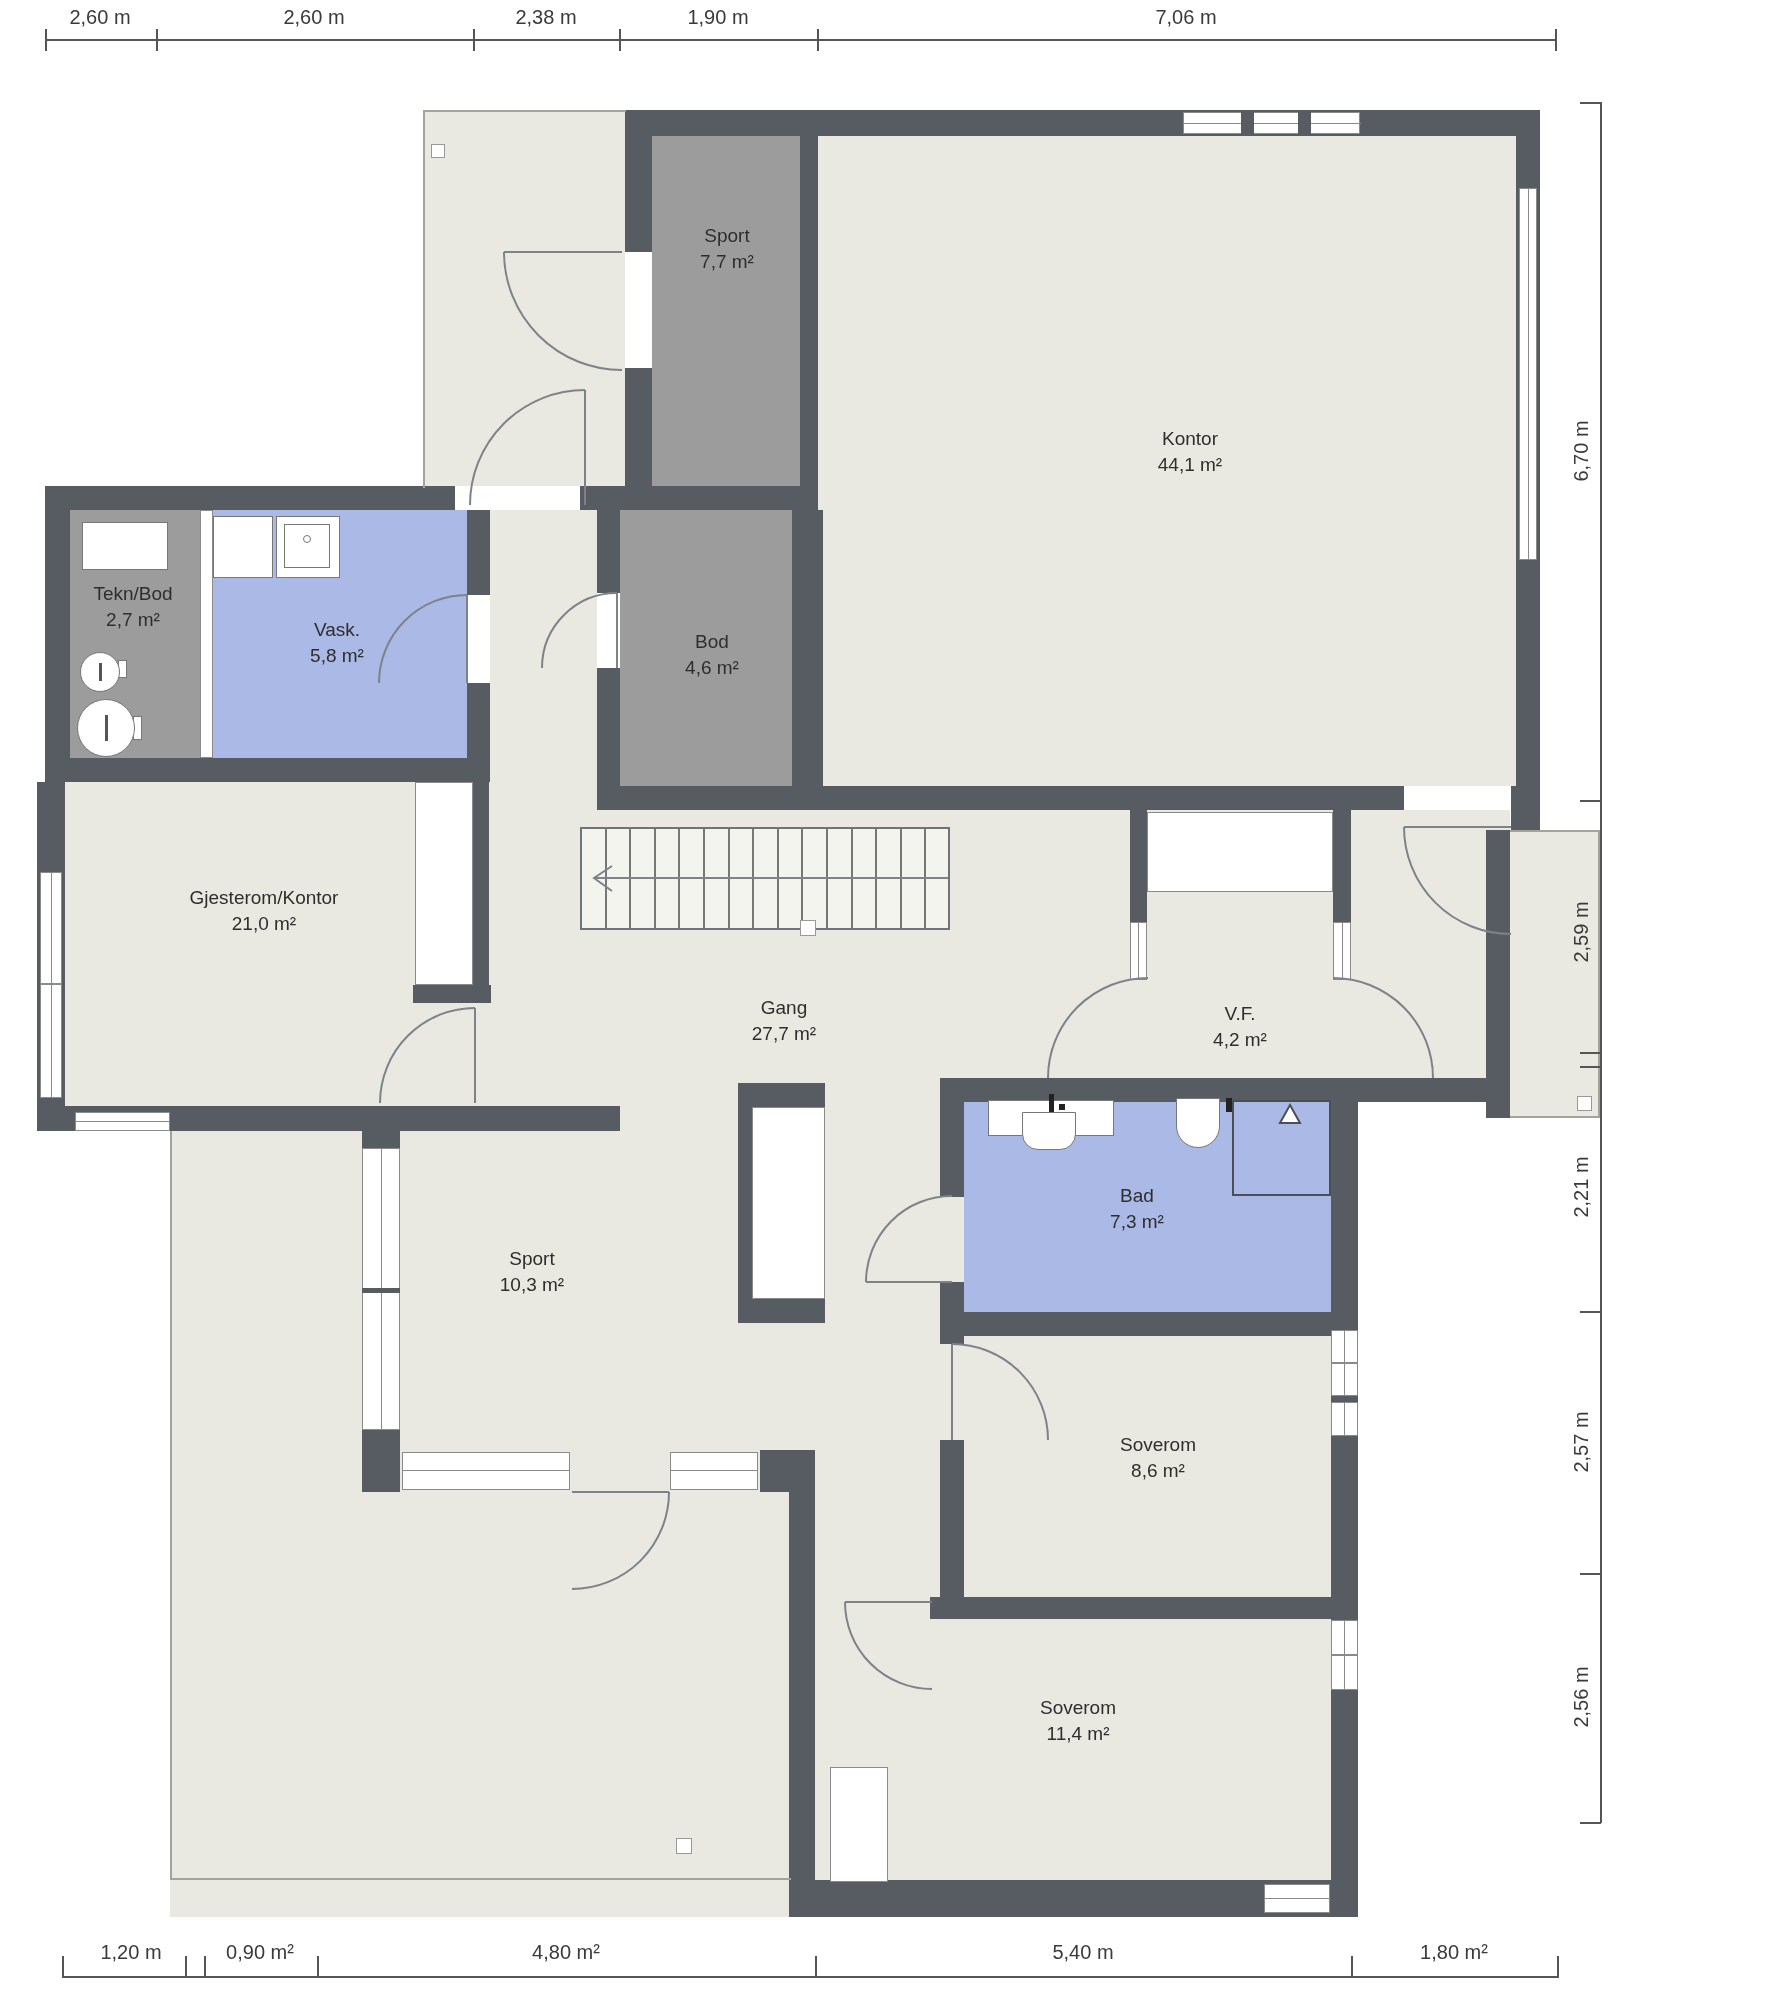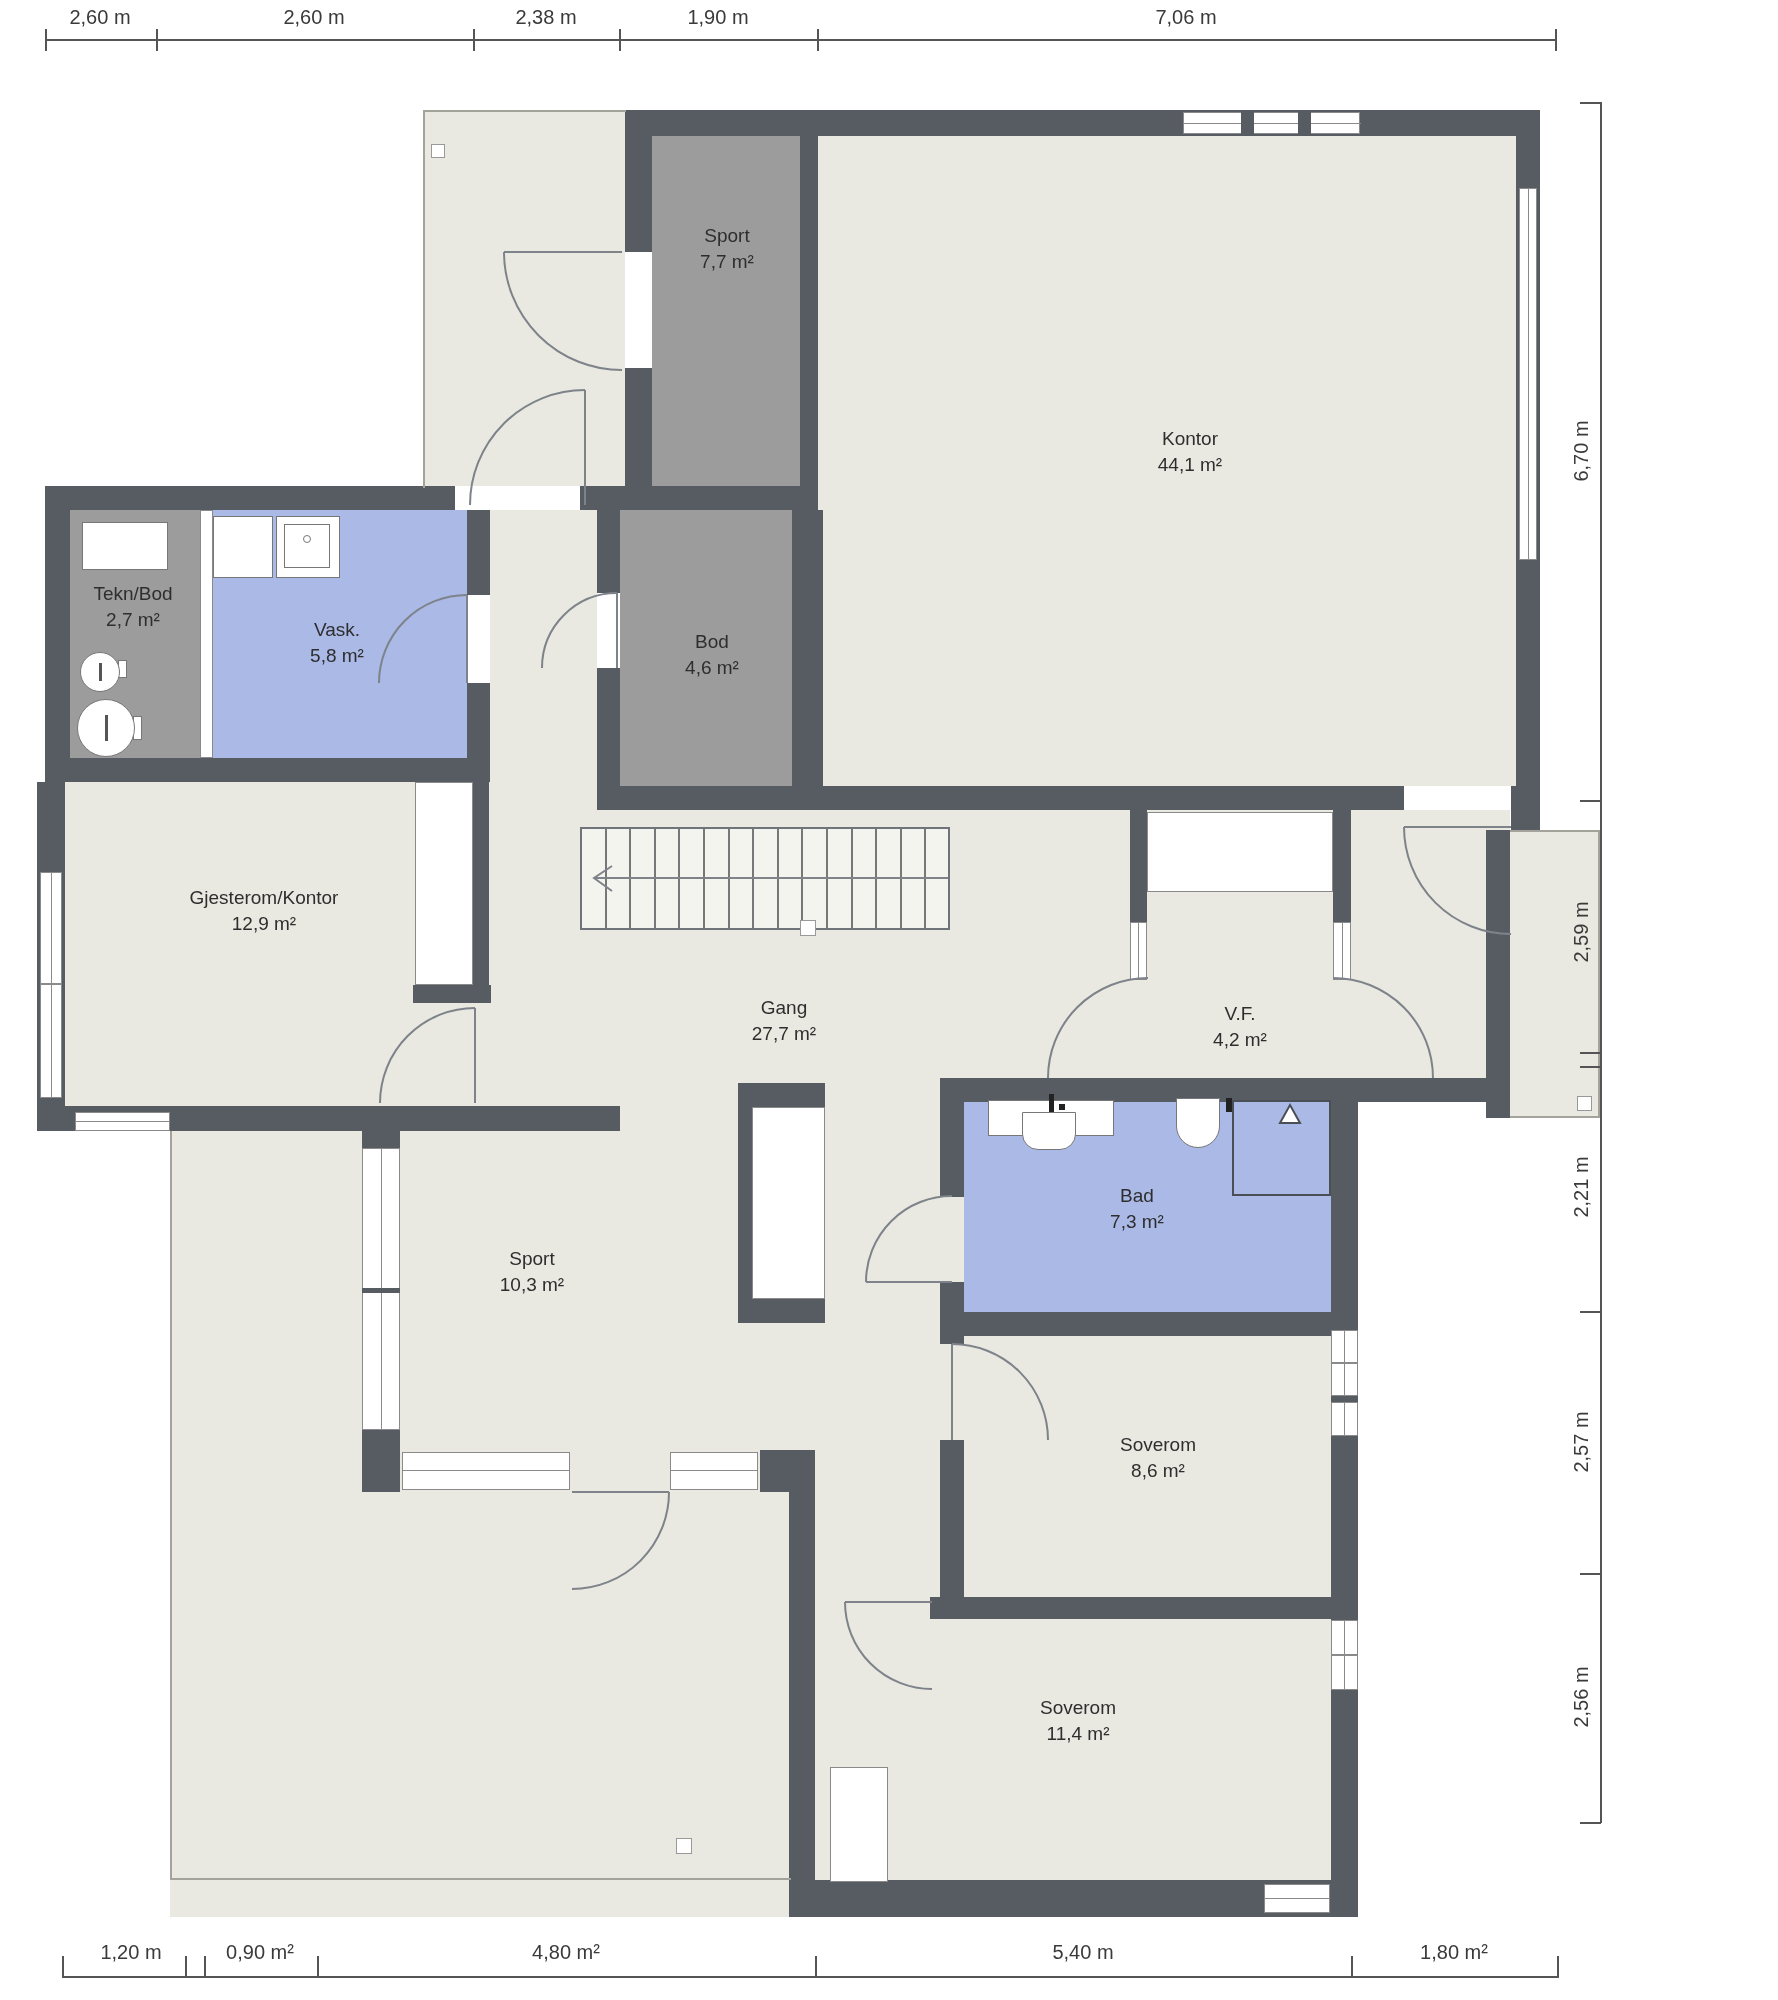--- a/index.html
+++ b/index.html
@@ -218,21 +218,21 @@
   <div class="room-label" style="left:337px;top:643px">
     <div>Vask.</div>
     <div>5,8 m²</div>
   </div>
   <div class="room-label" style="left:712px;top:655px">
     <div>Bod</div>
     <div>4,6 m²</div>
   </div>
   <div class="room-label" style="left:264px;top:911px">
     <div>Gjesterom/Kontor</div>
-    <div>12,9 m²</div>
+    <div>21,0 m²</div>
   </div>
   <div class="room-label" style="left:784px;top:1021px">
     <div>Gang</div>
     <div>27,7 m²</div>
   </div>
   <div class="room-label" style="left:1240px;top:1027px">
     <div>V.F.</div>
     <div>4,2 m²</div>
   </div>
   <div class="room-label" style="left:1137px;top:1209px">

